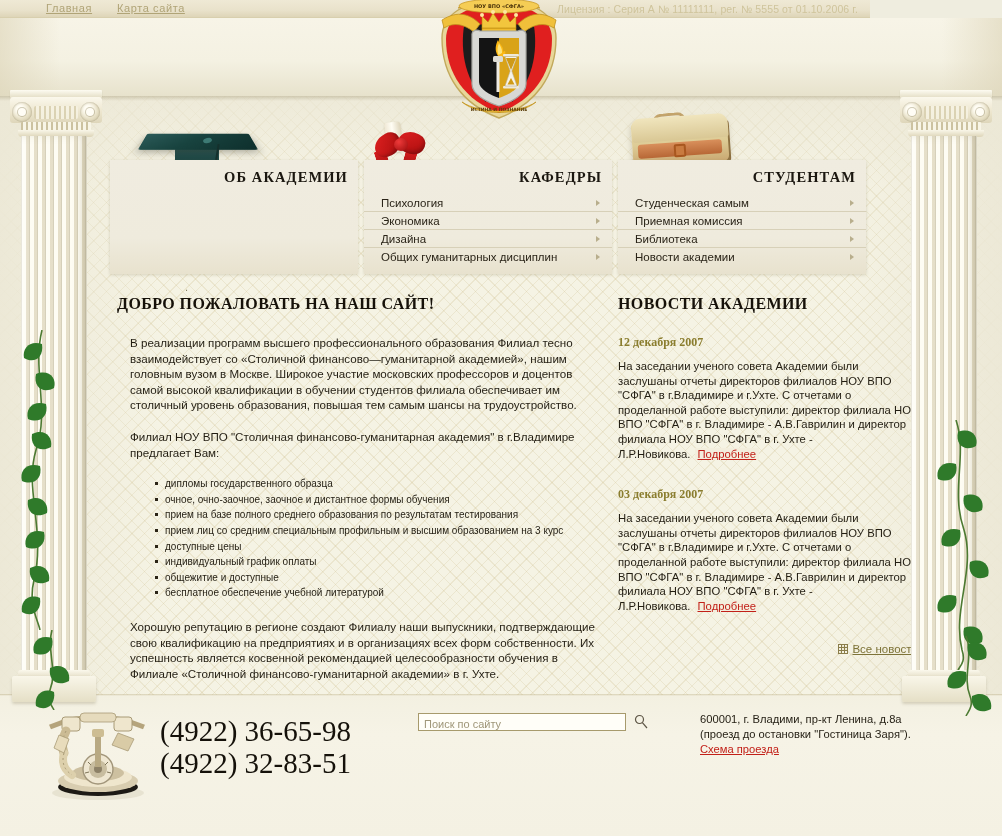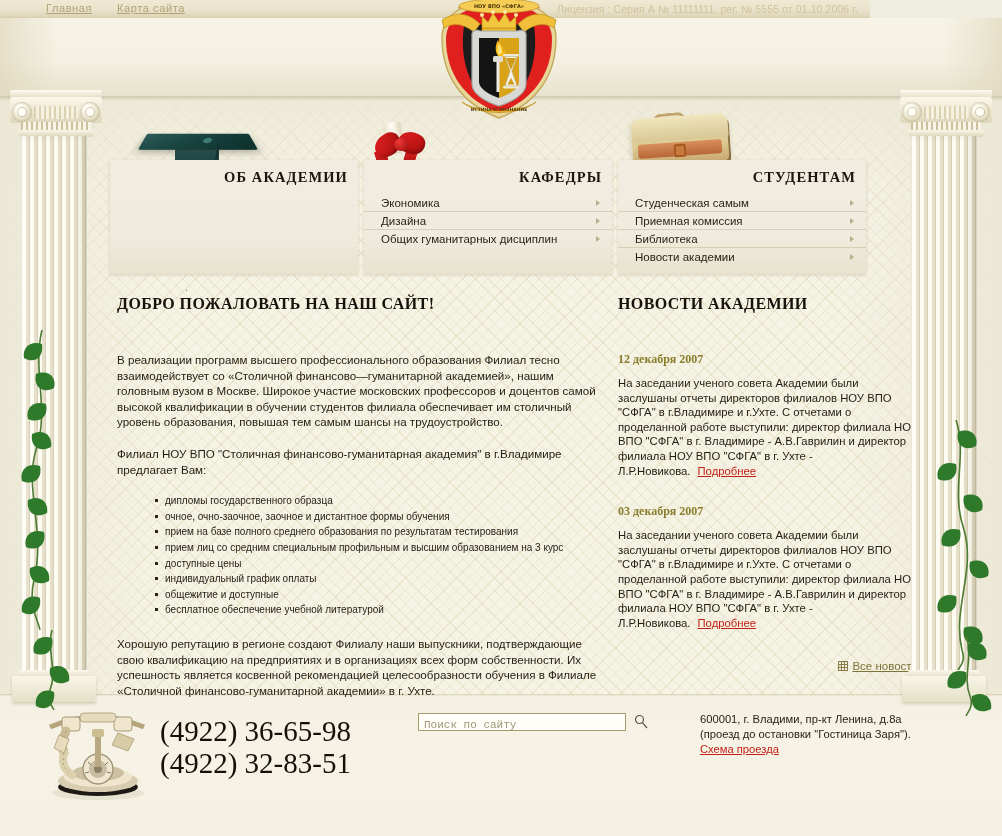--- a/index.html
+++ b/index.html
@@ -269,24 +269,24 @@
   .menu-dot {
     position:absolute; left:185px; top:281px; font-size:11px; color:#8a8165; z-index:26;
   }
 
   
   .content { position:absolute; left:0; top:295px; width:1002px; height:360px; z-index:25; }
   .col-left { position:absolute; left:117px; top:0; width:480px; }
   .col-right{ position:absolute; left:618px; top:0; width:300px; }
 
   h1.sec {
-    margin:0 0 39px 0; font-family:"Liberation Serif", serif;
+    margin:0 0 22px 0; font-family:"Liberation Serif", serif;
     font-size:16px; font-weight:bold; color:#161109; letter-spacing:.4px;
   }
-  .para { font-size:11.6px; line-height:15.6px; color:#221d12; margin:0 0 16px 0; }
+  .para { font-size:11.6px; line-height:15.6px; color:#221d12; margin:0 0 16px 13px; }
   ul.bullets { list-style:none; margin:0 0 18px 0; padding:0 0 0 38px; }
   ul.bullets li {
     font-size:10px; line-height:15.6px; color:#221d12; position:relative; padding-left:10px;
   }
   ul.bullets li:before {
     content:""; position:absolute; left:0; top:6px; width:3px; height:3px; background:#2b2416;
   }
 
   .news-date {
     font-size:12px; font-weight:bold; color:#8a7d2e;
@@ -325,21 +325,21 @@
     position:absolute; left:160px; top:20px;
     font-family:"Liberation Serif", serif; font-size:29px; color:#15110a; line-height:32px;
   }
 
   .searchbox {
     position:absolute; left:418px; top:18px; width:208px; height:18px;
     border:1px solid #a79a6c; background:#fffef8;
   }
   .searchbox input {
     width:100%; height:100%; border:none; outline:none; background:transparent;
-    font-family:Liberation Mono, monospace; font-size:11px; color:#2a2418; padding:0 5px;
+    font-family:Liberation Sans, sans-serif; font-size:11px; color:#2a2418; padding:0 5px;
   }
   .searchbox input::placeholder { color:#9f9678; }
   .search-ico {
     position:absolute; left:634px; top:19px; width:14px; height:15px; cursor:pointer;
   }
   .addr {
     position:absolute; left:700px; top:17px; width:270px;
     font-size:11.2px; line-height:15px; color:#221d12;
   }
   .addr a { color:#c22018; text-decoration:underline; cursor:pointer; }
@@ -527,20 +527,24 @@
 
   <div class="menus">
 
     <div class="menu m1">
       <div class="menu-title">ОБ АКАДЕМИИ</div>
     </div>
 
     <div class="menu m2">
       <div class="menu-title">КАФЕДРЫ</div>
       <ul>
+        <li>
+          <span>Психология</span>
+          <span class="arw"></span>
+        </li>
         <li>
           <span>Экономика</span>
           <span class="arw"></span>
         </li>
         <li>
           <span>Дизайна</span>
           <span class="arw"></span>
         </li>
         <li>
           <span>Общих гуманитарных дисциплин</span>

